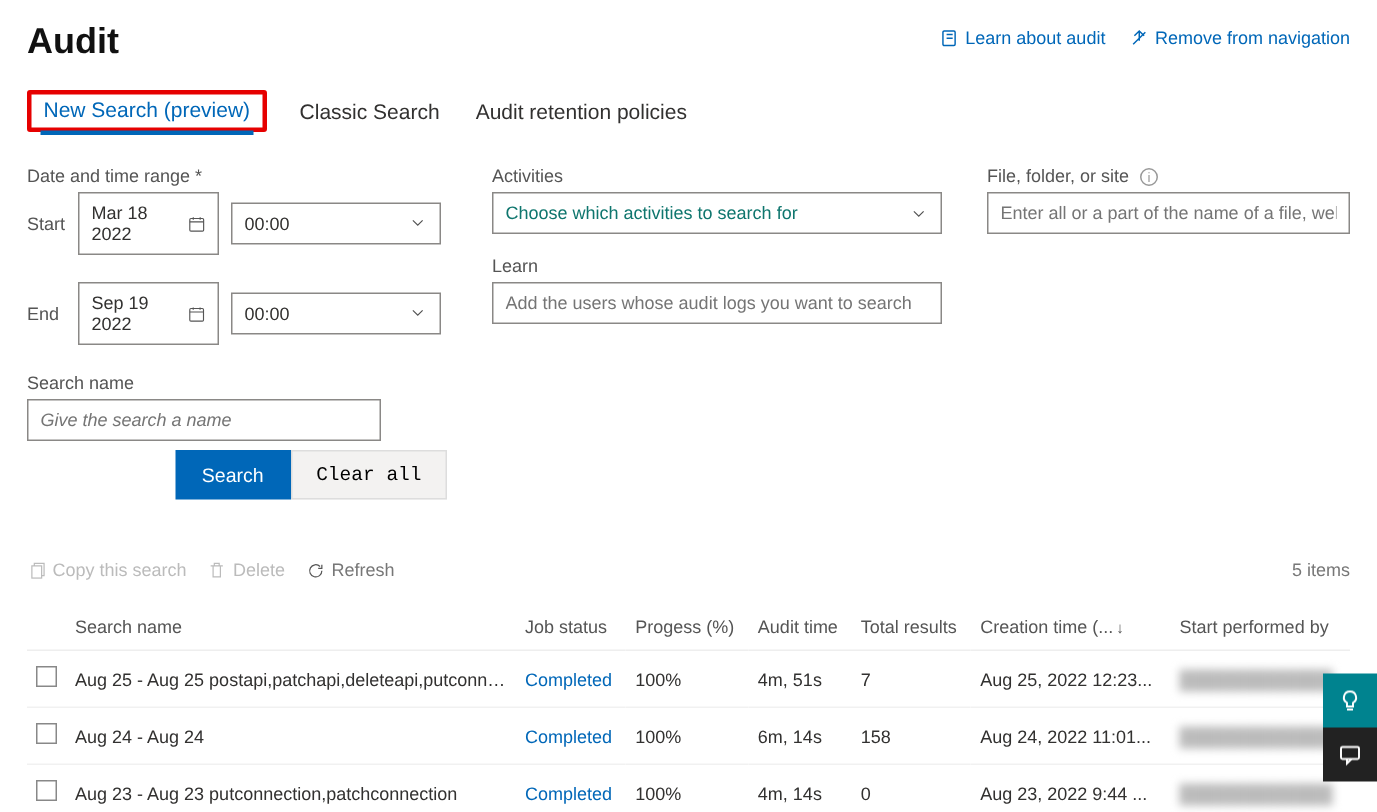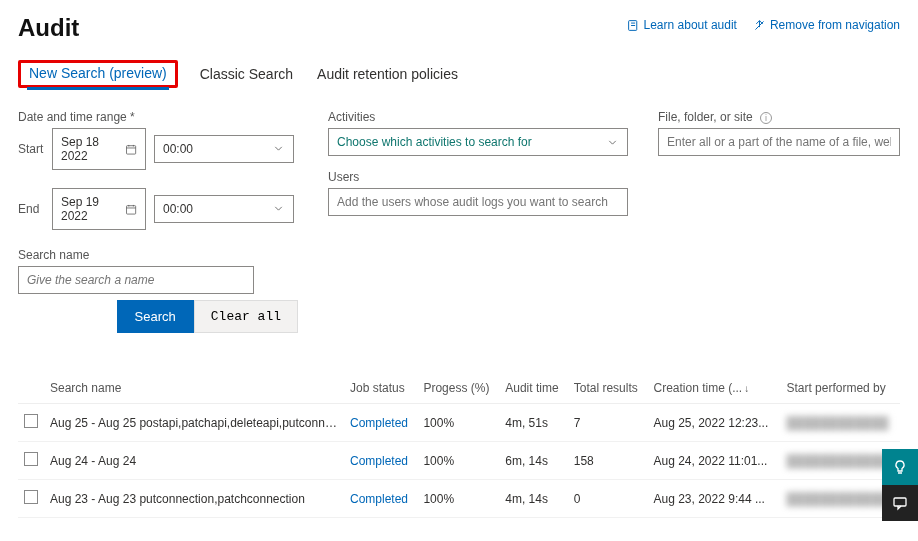--- a/index.html
+++ b/index.html
@@ -95,21 +95,21 @@
     <span class="tab">Classic Search</span>
     <span class="tab">Audit retention policies</span>
   </div>
 
   <div class="form-row">
     <div class="col col1">
       <div class="flabel">Date and time range *</div>
       <div class="daterow">
         <div class="rowlabel">Start</div>
         <div class="input dateinput">
-          <span>Sep 18 2022</span>
+          <span>Mar 18 2022</span>
           <svg class="icn" viewBox="0 0 16 16" fill="none" stroke="#555">
               <rect x="2" y="3" width="12" height="11" rx="1"></rect>
               <path d="M2 6h12M5 2v2M11 2v2"></path>
             </svg>
         </div>
         <div class="input timeinput">
           <span>00:00</span>
           <svg class="icn chev" viewBox="0 0 16 16" fill="none" stroke="#555">
               <path d="M4 6l4 4 4-4"></path>
             </svg>
@@ -140,33 +140,57 @@
     </div>
 
     <div class="col col2">
       <div class="flabel">Activities</div>
       <div class="input wide" style="display:flex;align-items:center;color:#0f766e;margin-bottom:14px;">
         <span>Choose which activities to search for</span>
         <svg class="icn chev" viewBox="0 0 16 16" fill="none" stroke="#555">
             <path d="M4 6l4 4 4-4"></path>
           </svg>
       </div>
-      <div class="flabel">Users</div>
+      <div class="flabel">Learn</div>
       <input class="textinput wide" style="color: rgb(119, 119, 119);" placeholder="Add the users whose audit logs you want to search">
     </div>
 
     <div class="col col3">
       <div class="flabel">
         <span>File, folder, or site</span>
         <span class="info-icon">i</span>
       </div>
       <input class="textinput wide" placeholder="Enter all or a part of the name of a file, website, or folder" style="">
     </div>
   </div>
 
+  <div class="toolbar">
+    <div class="toolbar-left">
+      <div class="toolbar-item disabled">
+        <svg class="icn" viewBox="0 0 16 16" fill="none" stroke="#bbb">
+            <rect x="4" y="4" width="8" height="10"></rect>
+            <path d="M6 4V2h8v10h-2"></path>
+          </svg>
+        <span>Copy this search</span>
+      </div>
+      <div class="toolbar-item disabled">
+        <svg class="icn" viewBox="0 0 16 16" fill="none" stroke="#bbb">
+            <path d="M3 4h10M5 4v9h6V4M6 4V2h4v2"></path>
+          </svg>
+        <span>Delete</span>
+      </div>
+      <div class="toolbar-item">
+        <svg class="icn" viewBox="0 0 16 16" fill="none" stroke="#555">
+            <path d="M13 8a5 5 0 1 1-1.5-3.5M13 3v3h-3"></path>
+          </svg>
+        <span>Refresh</span>
+      </div>
+    </div>
+    <div>5 items</div>
+  </div>
 
   <table>
     <thead>
       <tr>
         <th style="width:24px;"></th>
         <th style="width:300px;">Search name</th>
         <th>Job status</th>
         <th>Progess (%)</th>
         <th>Audit time</th>
         <th>Total results</th>

